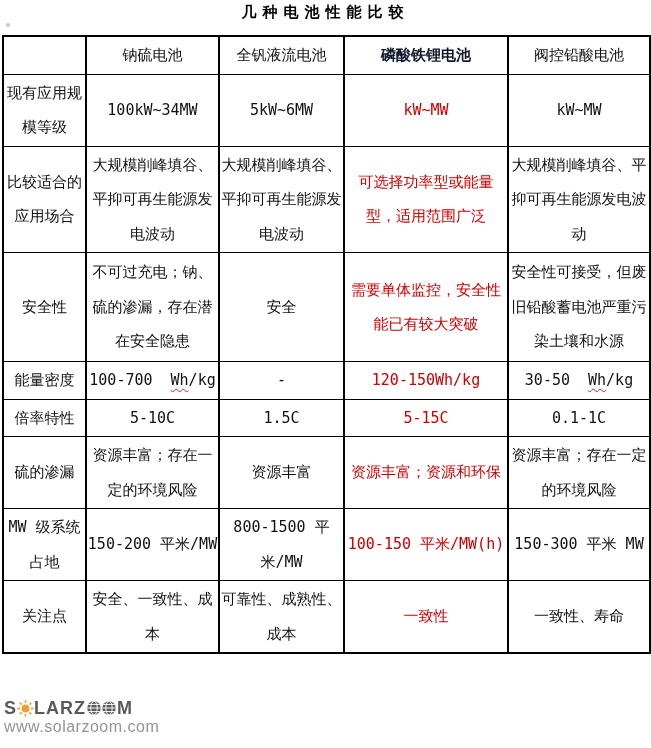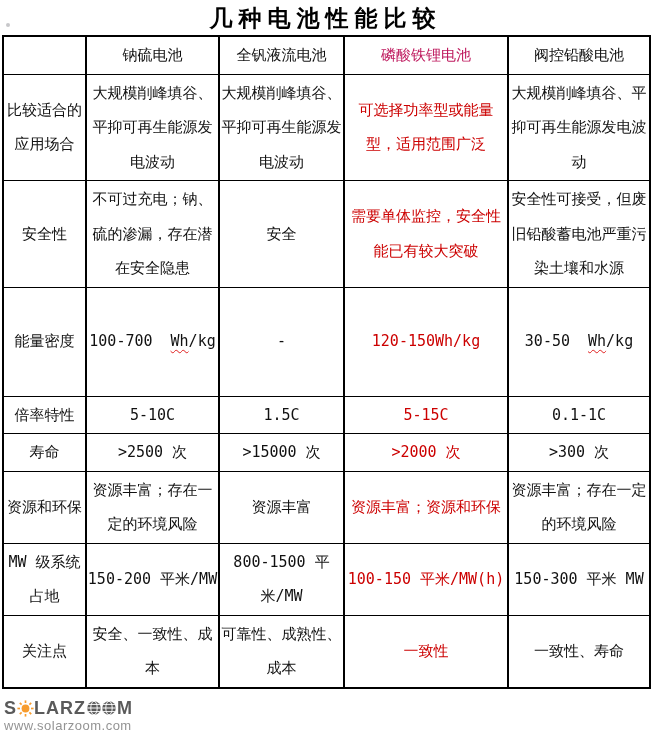--- a/index.html
+++ b/index.html
@@ -1,19 +1,19 @@
 <!DOCTYPE html>
 <html><head>
 <meta charset="utf-8">
 <style>
   html,body{margin:0;padding:0;background:#fff;}
   body{width:651px;height:748px;position:relative;overflow:hidden;
        font-family:"DejaVu Sans Mono","DejaVu Sans",sans-serif;color:#111;}
   .page-title{position:absolute;top:3px;left:0;width:651px;text-align:center;
-       font-size:23px;font-weight:bold;letter-spacing:6px;color:#000;}
+       font-size:15px;font-weight:bold;letter-spacing:6px;color:#000;}
   .cursor-dot{position:absolute;left:6px;top:23px;width:4px;height:4px;
        background:#b9b9bd;border-radius:50%;opacity:.8;}
   table.cmp{position:absolute;top:35px;left:2px;border-collapse:collapse;
        table-layout:fixed;width:647px;border:2px solid #000;}
   table.cmp th, table.cmp td{
        border:2px solid #000;border-top-width:1px;border-bottom-width:1px;
        text-align:center;vertical-align:middle;padding:1px 0;
        font-size:15px;font-weight:normal;line-height:2.3;}
   thead tr{height:32px;}
   thead th{font-weight:bold;font-size:15px;}
@@ -22,30 +22,30 @@
   tbody tr:nth-of-type(3){height:109px;}
   tbody tr:nth-of-type(4){height:35px;}
   tbody tr:nth-of-type(5){height:34px;}
   tbody tr:nth-of-type(6){height:34px;}
   tbody tr:nth-of-type(7){height:34px;}
   tbody tr:nth-of-type(8){height:38px;}
   tbody tr:nth-of-type(9){height:72px;}
   tbody tr:nth-of-type(10){height:70px;text-decoration:underline;}
   tbody tr:nth-of-type(11){height:73px;}
   .red{color:#cc0000;}
-  thead th.red{color:#be185d;font-weight:normal;}
+  thead th.red{color:#0f172a;font-weight:bold;}
   .wavy{text-decoration-line:underline;text-decoration-style:wavy;
         text-decoration-color:#e02020;text-decoration-thickness:1px;
         text-underline-offset:3px;margin-left:9px;}
   .watermark{position:absolute;left:4px;top:699px;z-index:5;opacity:.92;}
   .wm-logo{display:flex;align-items:center;gap:1px;
         font-family:"Liberation Sans",sans-serif;font-weight:bold;
         font-size:18px;color:#4d4d4d;letter-spacing:1px;line-height:1;}
   .wm-logo svg{display:block;margin:0 -1px;}
-  .wm-url{font-family:"Liberation Sans",sans-serif;font-size:13px;
+  .wm-url{font-family:"Liberation Sans",sans-serif;font-size:16px;
         color:#8a8a8a;margin-top:1px;padding-left:0;letter-spacing:.5px;}
 </style>
 </head>
 <body>
 
 <div class="page-title">几种电池性能比较</div>
 <div class="cursor-dot"></div>
 
 <table class="cmp">
   <colgroup>
@@ -58,20 +58,27 @@
   <thead>
       <tr>
         <th></th>
         <th>钠硫电池</th>
         <th>全钒液流电池</th>
         <th class="red">磷酸铁锂电池</th>
         <th>阀控铅酸电池</th>
       </tr>
     </thead>
   <tbody>
+      <tr>
+        <td>现有应用规模等级</td>
+        <td>100kW~34MW</td>
+        <td>5kW~6MW</td>
+        <td class="red">kW~MW</td>
+        <td>kW~MW</td>
+      </tr>
       <tr>
         <td>比较适合的应用场合</td>
         <td>大规模削峰填谷、平抑可再生能源发电波动</td>
         <td>大规模削峰填谷、平抑可再生能源发电波动</td>
         <td class="red">可选择功率型或能量型，适用范围广泛</td>
         <td>大规模削峰填谷、平抑可再生能源发电波动</td>
       </tr>
       <tr>
         <td>安全性</td>
         <td>不可过充电；钠、硫的渗漏，存在潜在安全隐患</td>
@@ -87,28 +94,21 @@
         <td>30-50 <span class="wavy">Wh</span>/kg</td>
       </tr>
       <tr>
         <td>倍率特性</td>
         <td>5-10C</td>
         <td>1.5C</td>
         <td class="red">5-15C</td>
         <td>0.1-1C</td>
       </tr>
       <tr>
-        <td>寿命</td>
-        <td>&gt;2500 次</td>
-        <td>&gt;15000 次</td>
-        <td class="red">&gt;2000 次</td>
-        <td>&gt;300 次</td>
-      </tr>
-      <tr>
-        <td>资源和环保</td>
+        <td>硫的渗漏</td>
         <td>资源丰富；存在一定的环境风险</td>
         <td>资源丰富</td>
         <td class="red">资源丰富；资源和环保</td>
         <td>资源丰富；存在一定的环境风险</td>
       </tr>
       <tr>
         <td>MW 级系统占地</td>
         <td>150-200 平米/MW</td>
         <td>800-1500 平米/MW</td>
         <td class="red">100-150 平米/MW(h)</td>

